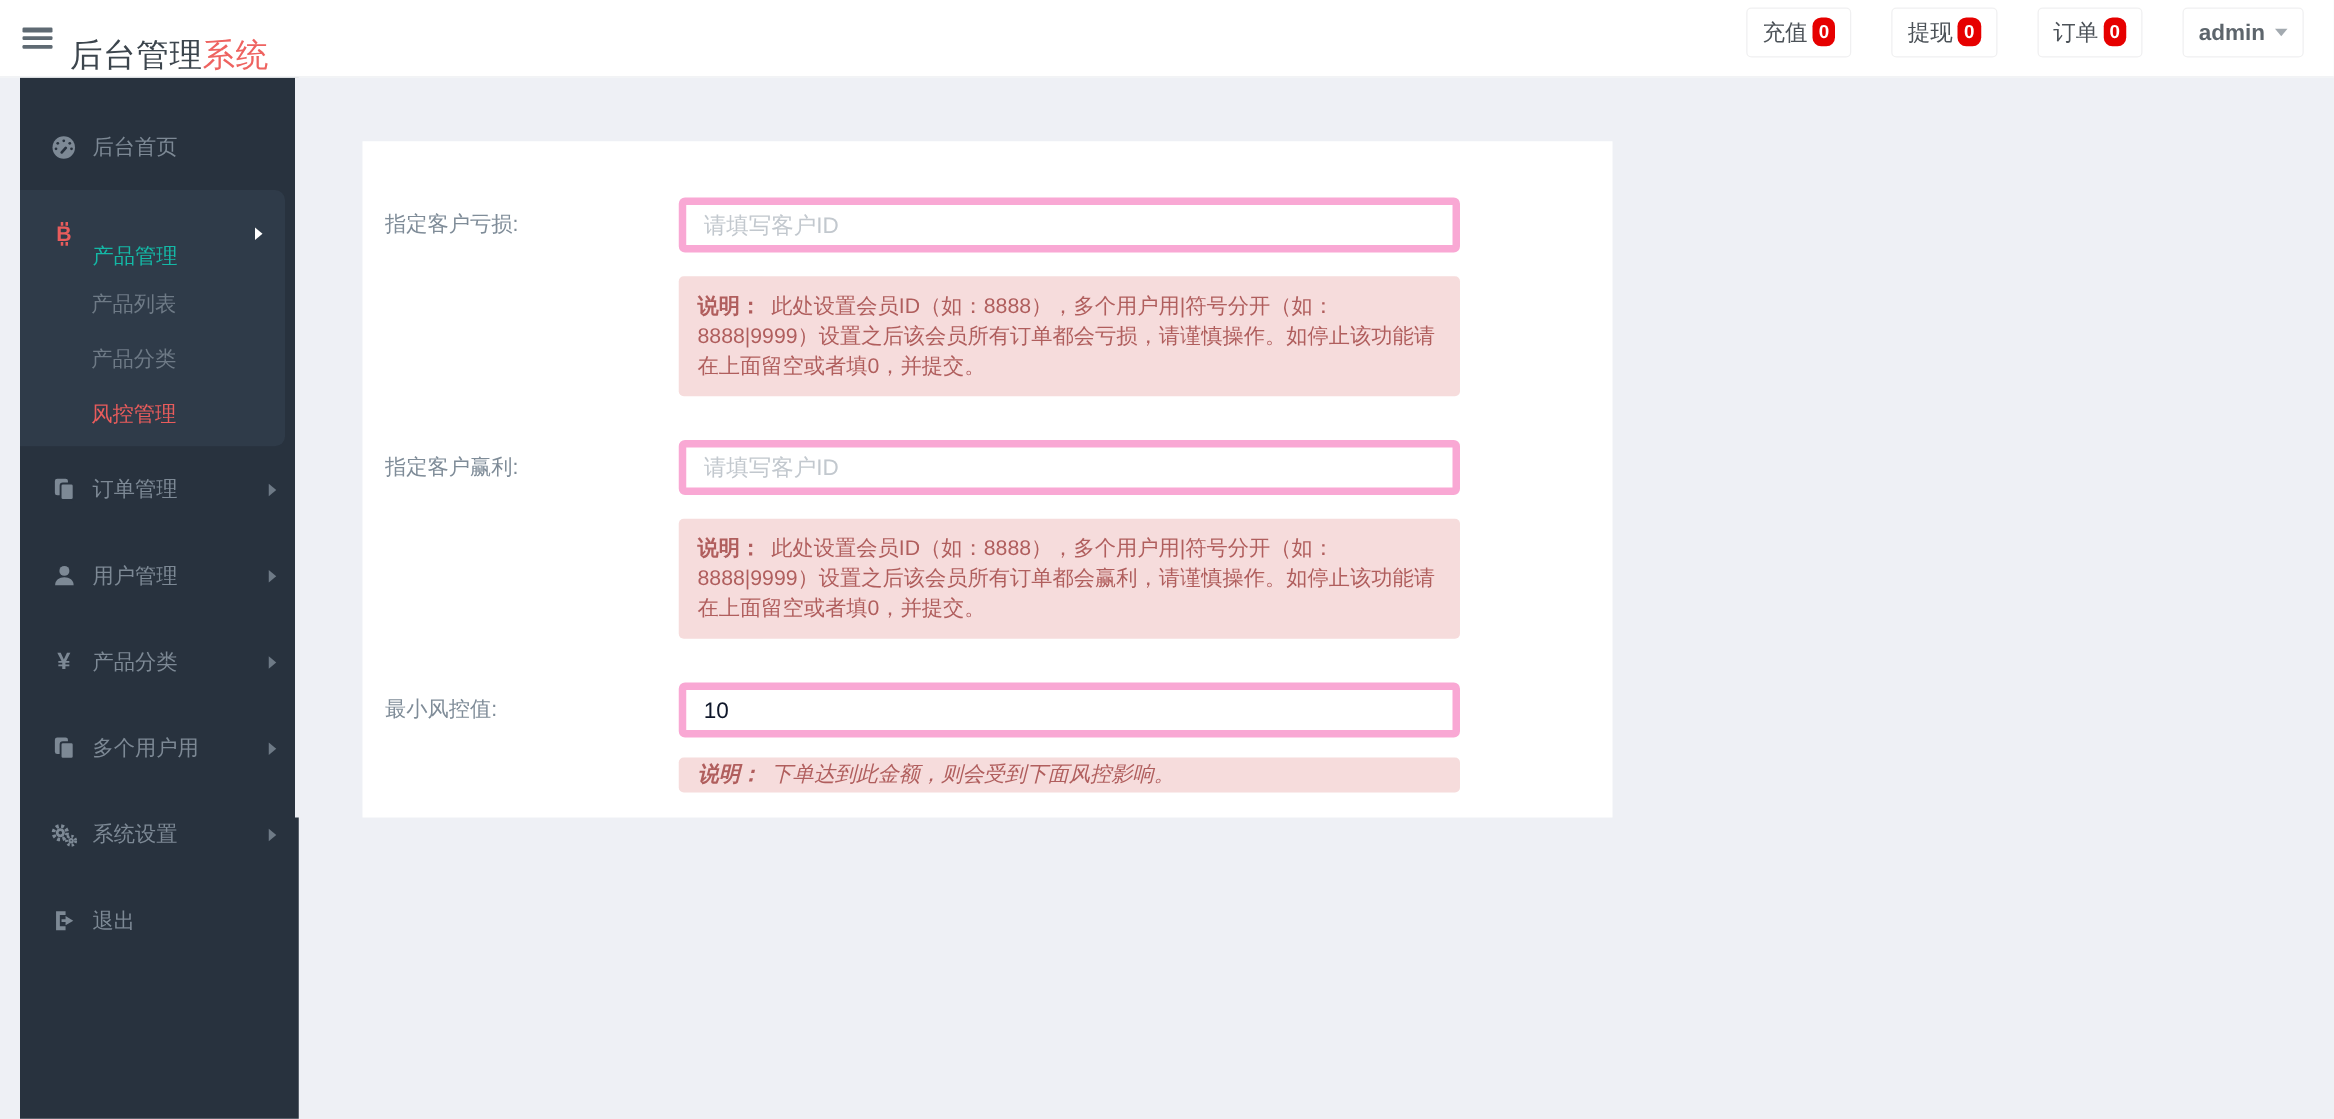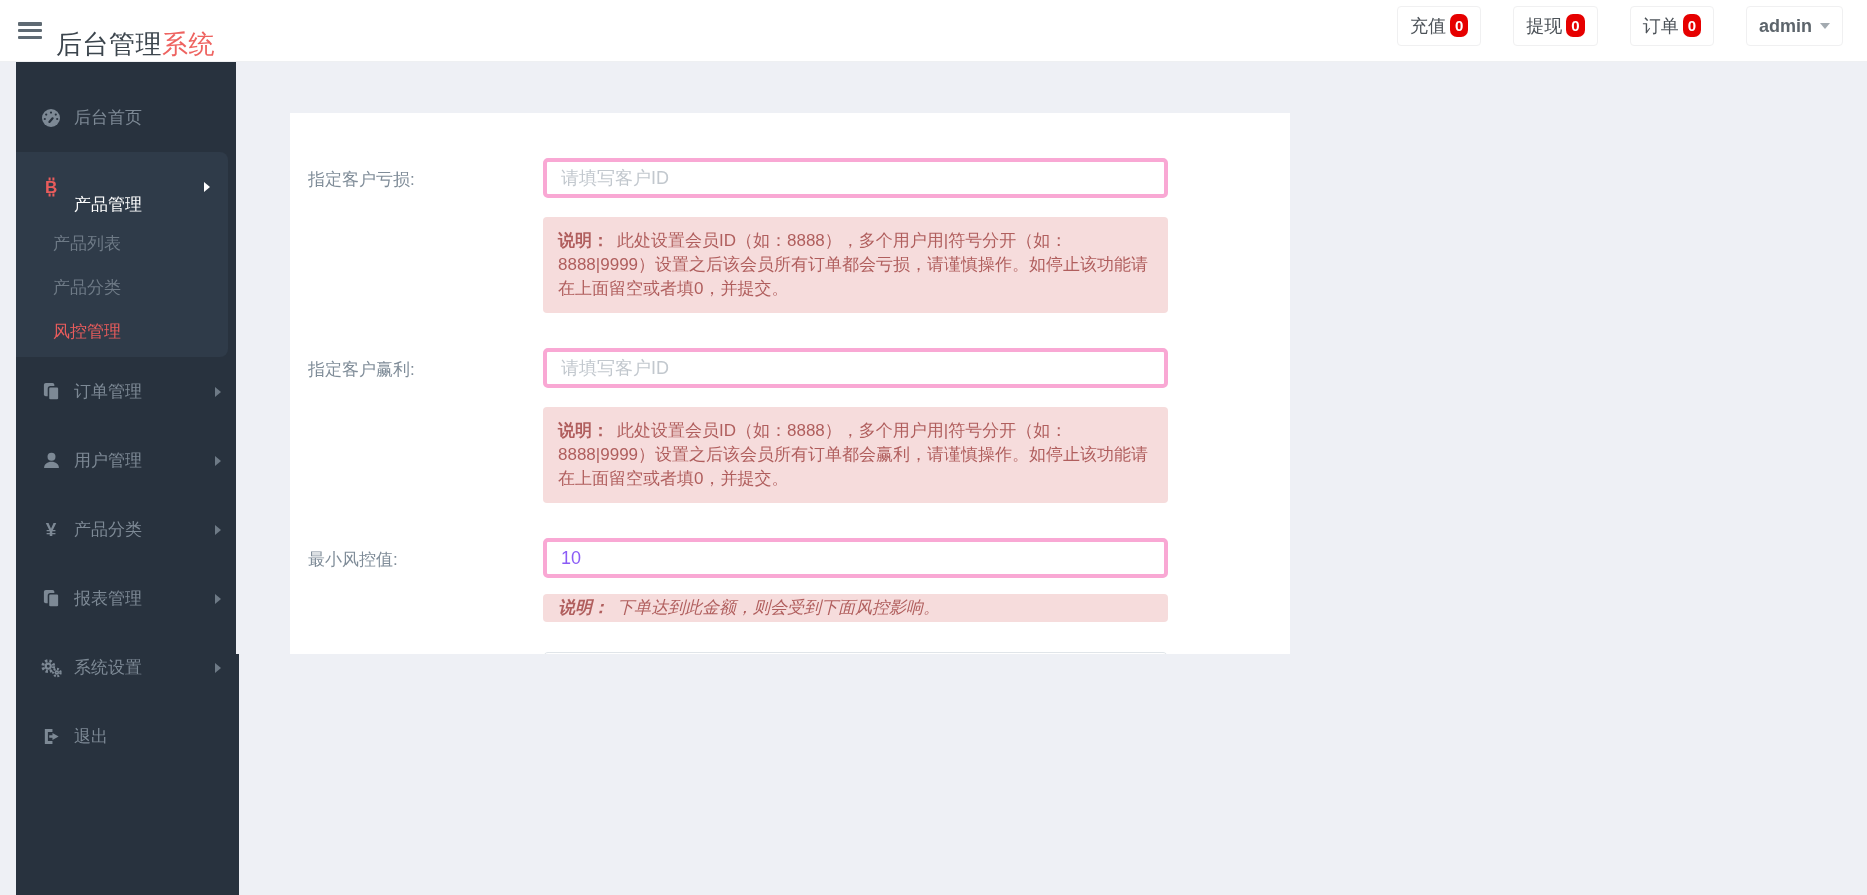--- a/index.html
+++ b/index.html
@@ -21,40 +21,40 @@
   .user-box { color:#5d656c;font-weight:bold; }
   .caret-down { width:0; height:0; border-left:5px solid transparent; border-right:5px solid transparent;
     border-top:6px solid #a3aab0; margin-left:8px; }
 
   
   .sidebar { position:absolute; left:16px; top:62px; width:223px; height:833px; background:#28323e; }
   .nav { padding-top:21px; }
   .nav-item { position:relative; height:69px; display:flex; align-items:center; cursor:pointer; }
   .nav-item .ic { width:26px; margin-left:22px; display:flex; justify-content:center; align-items:center; }
   .nav-item .lbl { margin-left:10px; font-size:17px; color:#7d8995; }
-  .nav-item.active-parent .lbl { color:#ffffff;margin-top:36px; }
+  .nav-item.active-parent .lbl { color:#14b8a6;margin-top:36px; }
   .caret-right { position:absolute; right:18px; top:50%; margin-top:-5px; width:0; height:0;
     border-top:5px solid transparent; border-bottom:5px solid transparent; border-left:6px solid #6e7a86; }
   .caret-right.white { border-left-color:#ffffff; }
   .nav-group { background:#2f3b49; width:212px; border-radius:0 8px 8px 0; padding-bottom:4px; }
   .nav-group .nav-item { height:69px; }
-  .sub-item { height:44px; display:flex; align-items:center; padding-left:37px; font-size:17px;
+  .sub-item { height:44px; display:flex; align-items:center; padding-left:57px; font-size:17px;
     color:#6e7a86; cursor:pointer; }
   .sub-item.active { color:#e95c5c; }
   .icon-char { font-size:19px; font-weight:bold; color:#7d8995; }
 
   
   .main { position:absolute; left:223px; top:62px; width:1644px; height:592px; background:#eef0f5; overflow:hidden;margin-left:13px; }
   .card { position:absolute; left:54px; top:51px; width:1000px; height:1000px; background:#ffffff; padding-top:45px; }
   .form-row { display:flex; margin-bottom:35px; }
   .form-row.last { margin-bottom:0; }
   .form-label { width:253px; padding-left:18px; padding-top:10px; font-size:17px; color:#7f8c98; }
   .form-controls { width:625px; }
-  .text-input { width:625px; height:40px; border:4px solid #f9a8d4; border-radius:5px;
-    font-size:18px; padding:4px 14px; color:#8b5cf6; outline:none; background:#fff;
+  .text-input { width:625px; height:40px; border:6px solid #f9a8d4; border-radius:5px;
+    font-size:18px; padding:16px 14px; color:#0f172a; outline:none; background:#fff;
     font-family:"Liberation Sans", sans-serif; }
   .text-input::placeholder { color:#c2c8ce; }
   .alert { margin-top:19px; width:625px; background:#f6dcdc; color:#b05e5d; border-radius:4px;
     padding:12px 15px; font-size:17px; line-height:24px; }
   .alert b { margin-right:8px; }
   .alert.single { padding:2px 15px; margin-top:16px;font-style:italic; }
   .ta { width:625px; height:230px; border:1px solid #e0e5e9; border-radius:5px; resize:none;
     font-size:18px; line-height:25px; padding:10px 13px; color:#3f4850; outline:none;
     font-family:"Liberation Sans", sans-serif; }
 </style>
@@ -159,21 +159,21 @@
       <span class="caret-right"></span>
     </div>
 
     <div class="nav-item">
       <span class="ic">
         <svg width="19" height="19" viewBox="0 0 20 20">
           <rect x="2" y="1" width="11" height="14" rx="2" fill="#7d8995"></rect>
           <rect x="6.8" y="5" width="11" height="14" rx="2" fill="#7d8995" stroke="#28323e" stroke-width="1.6"></rect>
         </svg>
       </span>
-      <span class="lbl">报表管理</span>
+      <span class="lbl">多个用户用</span>
       <span class="caret-right"></span>
     </div>
 
     <div class="nav-item">
       <span class="ic">
         <svg width="22" height="20" viewBox="0 0 24 22">
           <g fill="none" stroke="#7d8995">
             <circle cx="9" cy="9" r="6" stroke-width="3.2" stroke-dasharray="2.6 2.2"></circle>
             <circle cx="9" cy="9" r="2.8" stroke-width="2.4"></circle>
             <circle cx="18.5" cy="16" r="4" stroke-width="2.6" stroke-dasharray="2 1.7"></circle>

